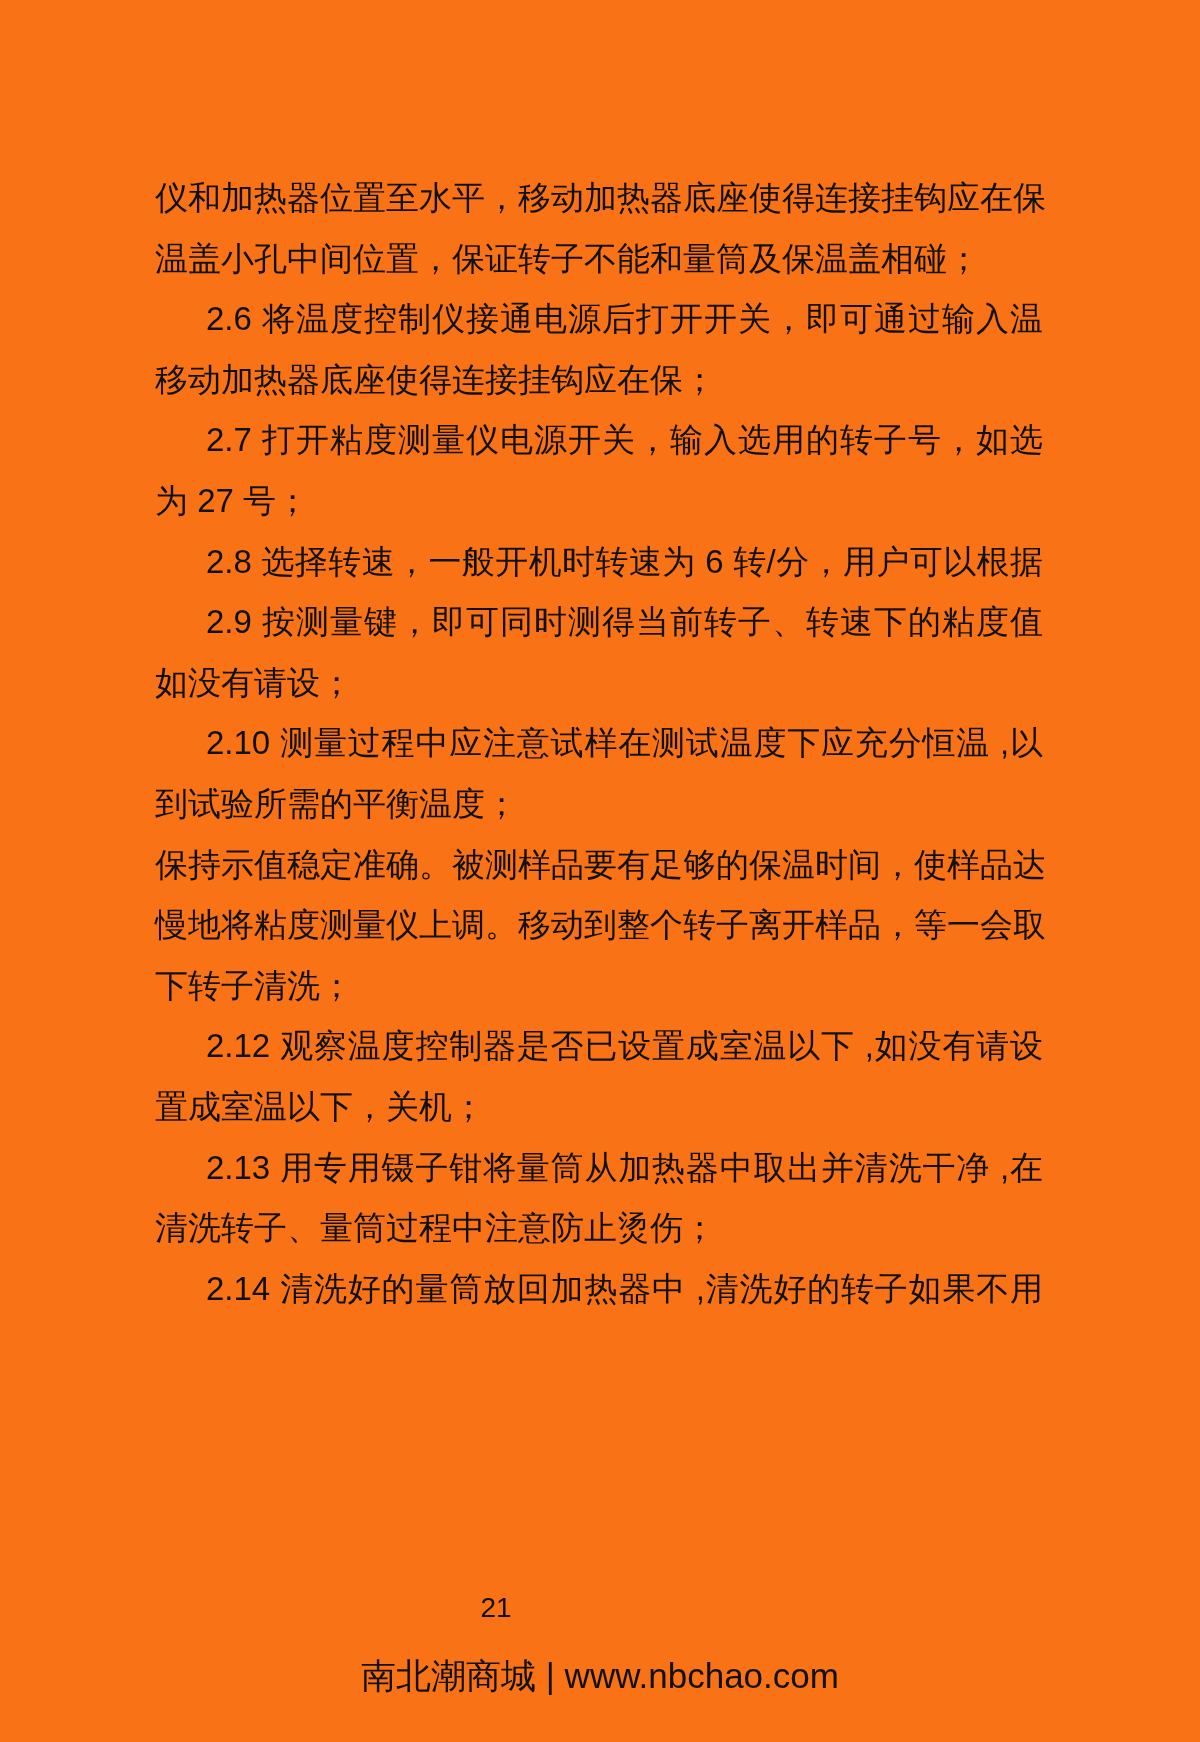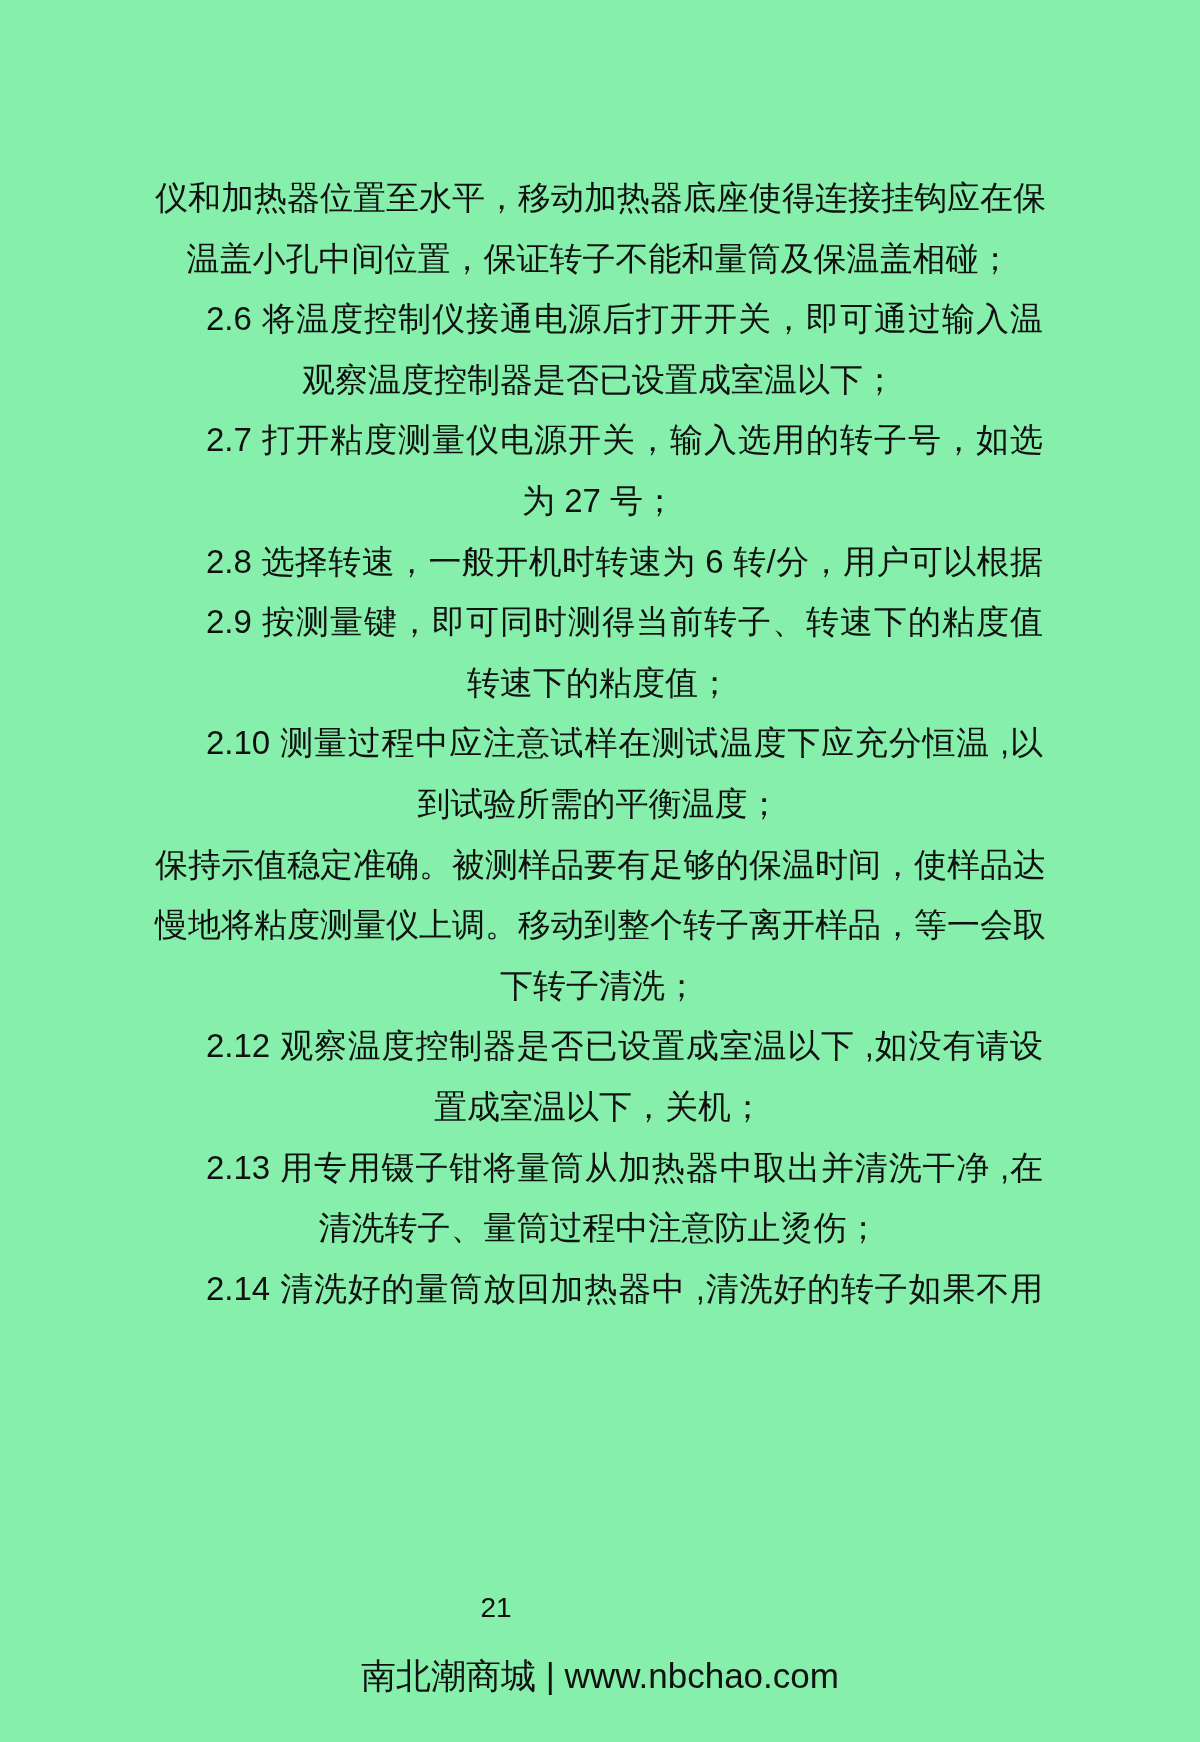--- a/index.html
+++ b/index.html
@@ -12,35 +12,35 @@
     background: #ffffff;
     position: relative;
     font-family: "Liberation Sans", sans-serif;
     color: #111111;
     overflow: hidden;
   }
   .page {
     position: absolute;
     left: 0; top: 0;
     width: 1200px; height: 1742px;
-    background: #86efac;
+    background: #f97316;
   }
   .text-block {
     position: absolute;
     left: 155px;
     top: 168px;
     width: 888px;
   }
   .line {
     height: 60.6px;
     line-height: 60.6px;
     font-size: 33px;
     white-space: nowrap;
     letter-spacing: 0;
-    text-align: center;
+    text-align: left;
   }
   .line.fill {
     text-align: justify;
     text-align-last: justify;
     -moz-text-align-last: justify;
   }
   .line.indent {
     padding-left: 51px;
   }
   .page-number {
@@ -67,26 +67,26 @@
 </style>
 </head>
 <body>
 
 <div class="page">
 
   <div class="text-block">
       <div class="line fill">仪和加热器位置至水平，移动加热器底座使得连接挂钩应在保</div>
       <div class="line">温盖小孔中间位置，保证转子不能和量筒及保温盖相碰；</div>
       <div class="line indent fill">2.6 将温度控制仪接通电源后打开开关，即可通过输入温</div>
-      <div class="line">观察温度控制器是否已设置成室温以下；</div>
+      <div class="line">移动加热器底座使得连接挂钩应在保；</div>
       <div class="line indent fill">2.7 打开粘度测量仪电源开关，输入选用的转子号，如选</div>
       <div class="line">为 27 号；</div>
       <div class="line indent fill">2.8 选择转速，一般开机时转速为 6 转/分，用户可以根据</div>
       <div class="line indent fill">2.9 按测量键，即可同时测得当前转子、转速下的粘度值</div>
-      <div class="line">转速下的粘度值；</div>
+      <div class="line">如没有请设；</div>
       <div class="line indent fill">2.10 测量过程中应注意试样在测试温度下应充分恒温 ,以</div>
       <div class="line">到试验所需的平衡温度；</div>
       <div class="line fill">保持示值稳定准确。被测样品要有足够的保温时间，使样品达</div>
       <div class="line fill">慢地将粘度测量仪上调。移动到整个转子离开样品，等一会取</div>
       <div class="line">下转子清洗；</div>
       <div class="line indent fill">2.12 观察温度控制器是否已设置成室温以下 ,如没有请设</div>
       <div class="line">置成室温以下，关机；</div>
       <div class="line indent fill">2.13 用专用镊子钳将量筒从加热器中取出并清洗干净 ,在</div>
       <div class="line">清洗转子、量筒过程中注意防止烫伤；</div>
       <div class="line indent fill">2.14 清洗好的量筒放回加热器中 ,清洗好的转子如果不用</div>

